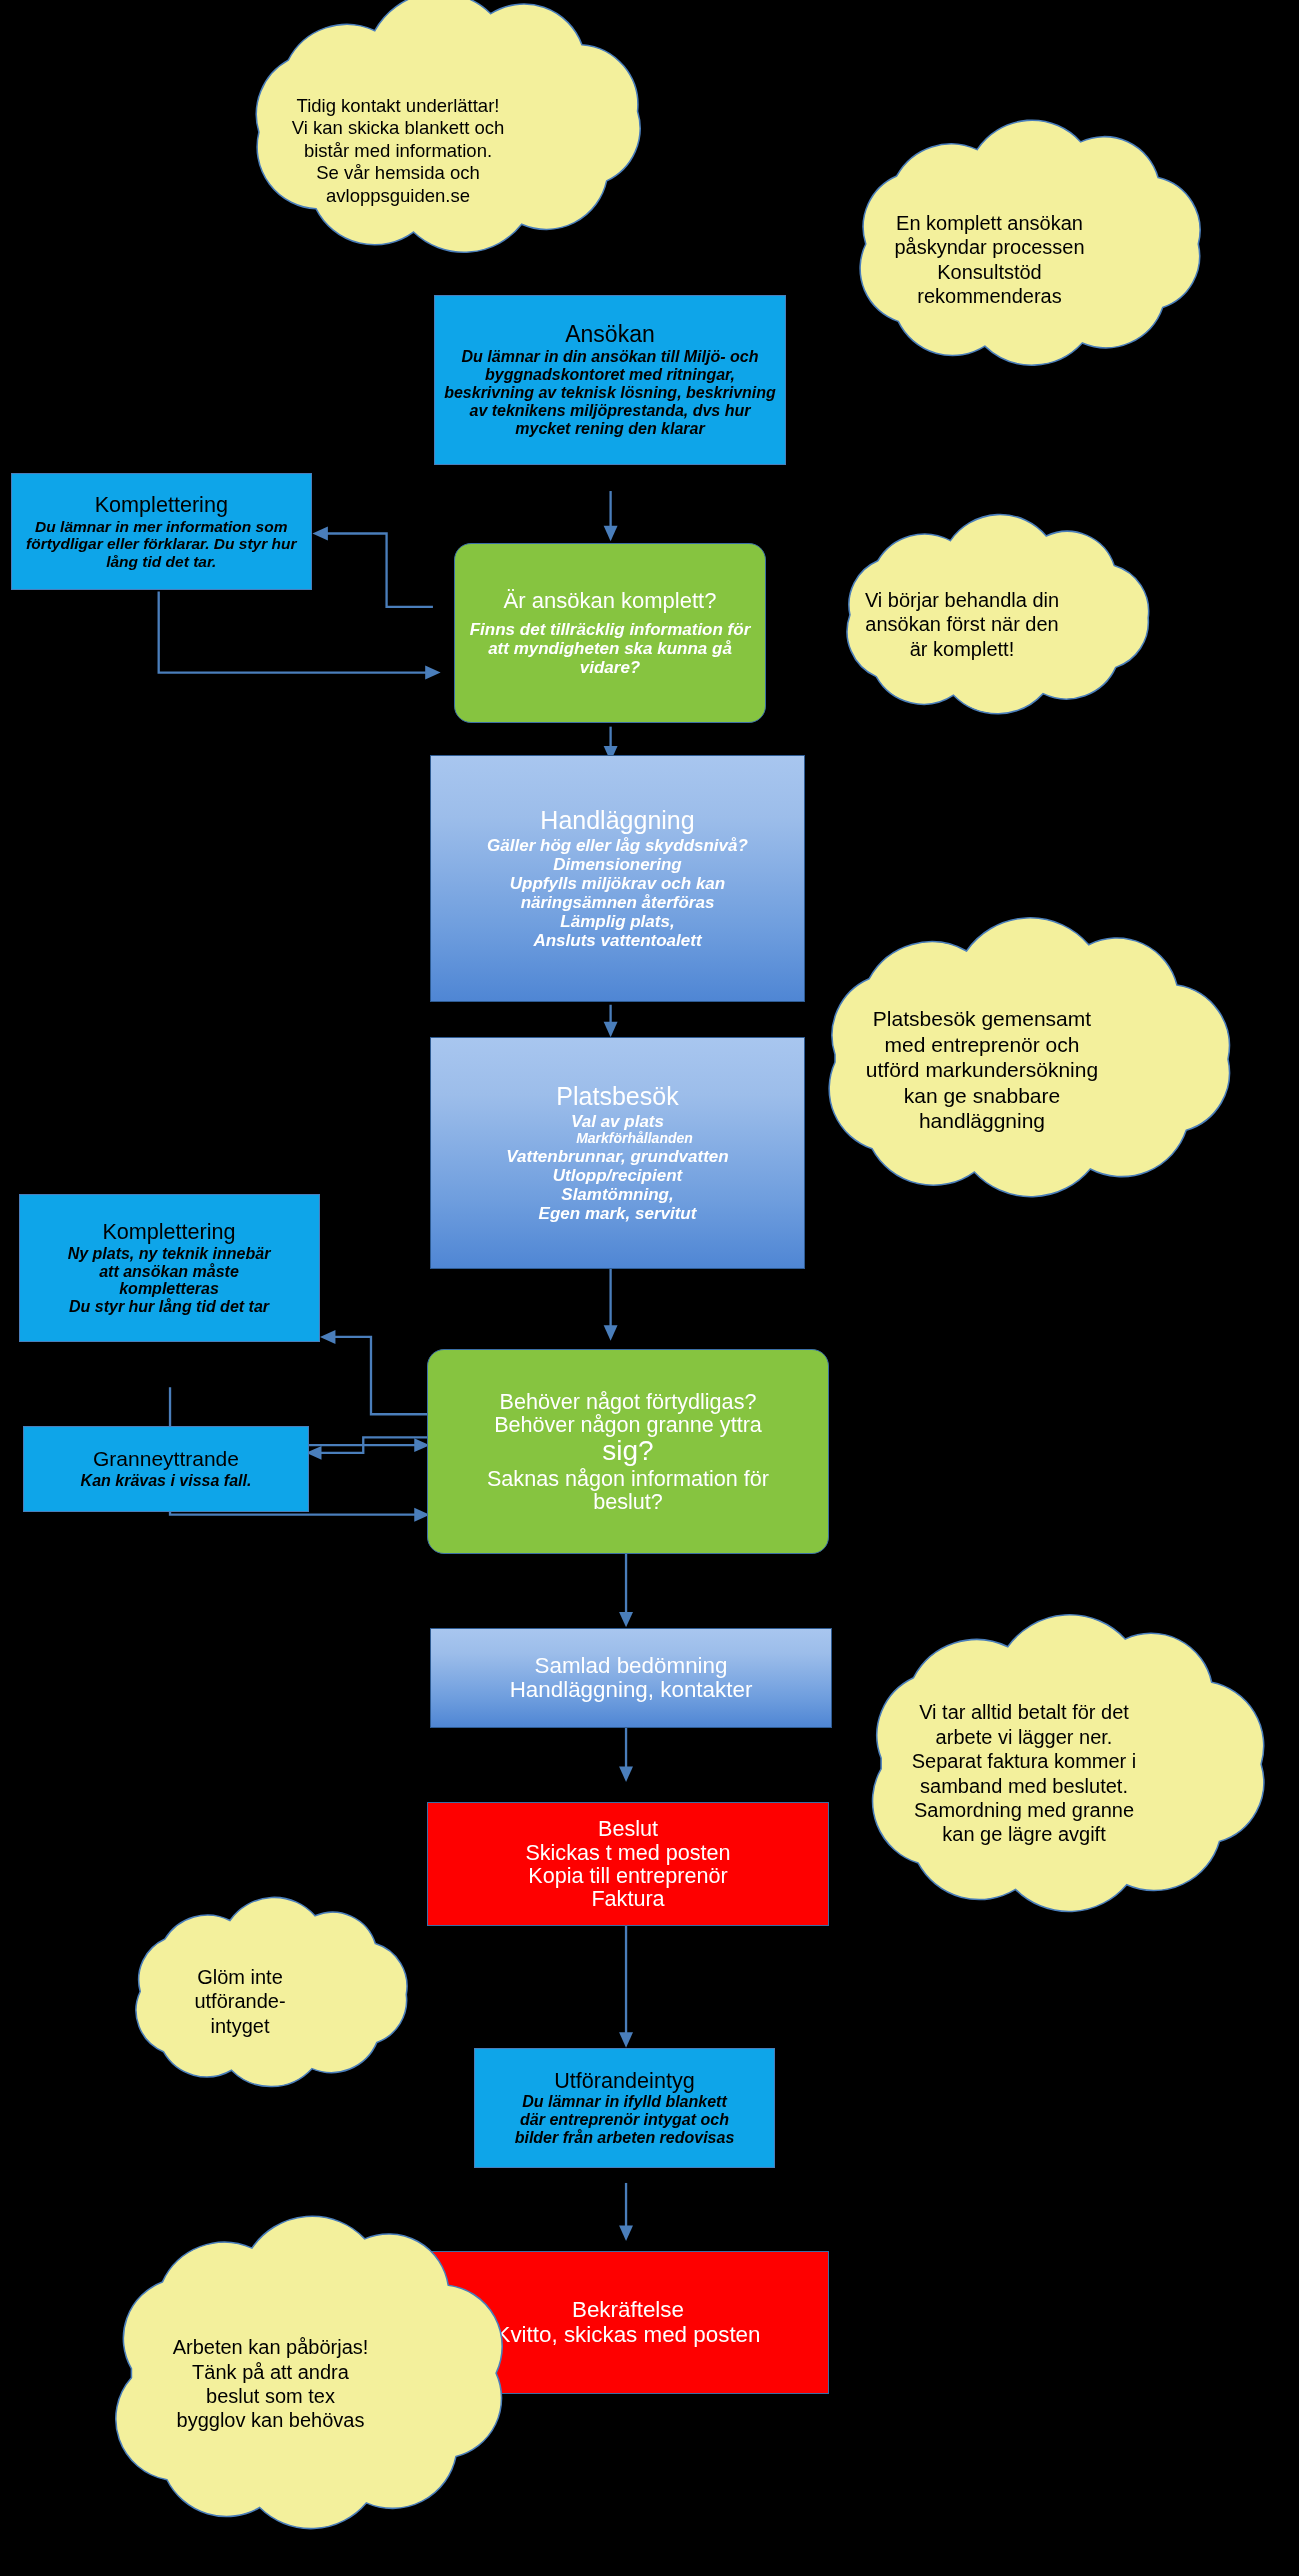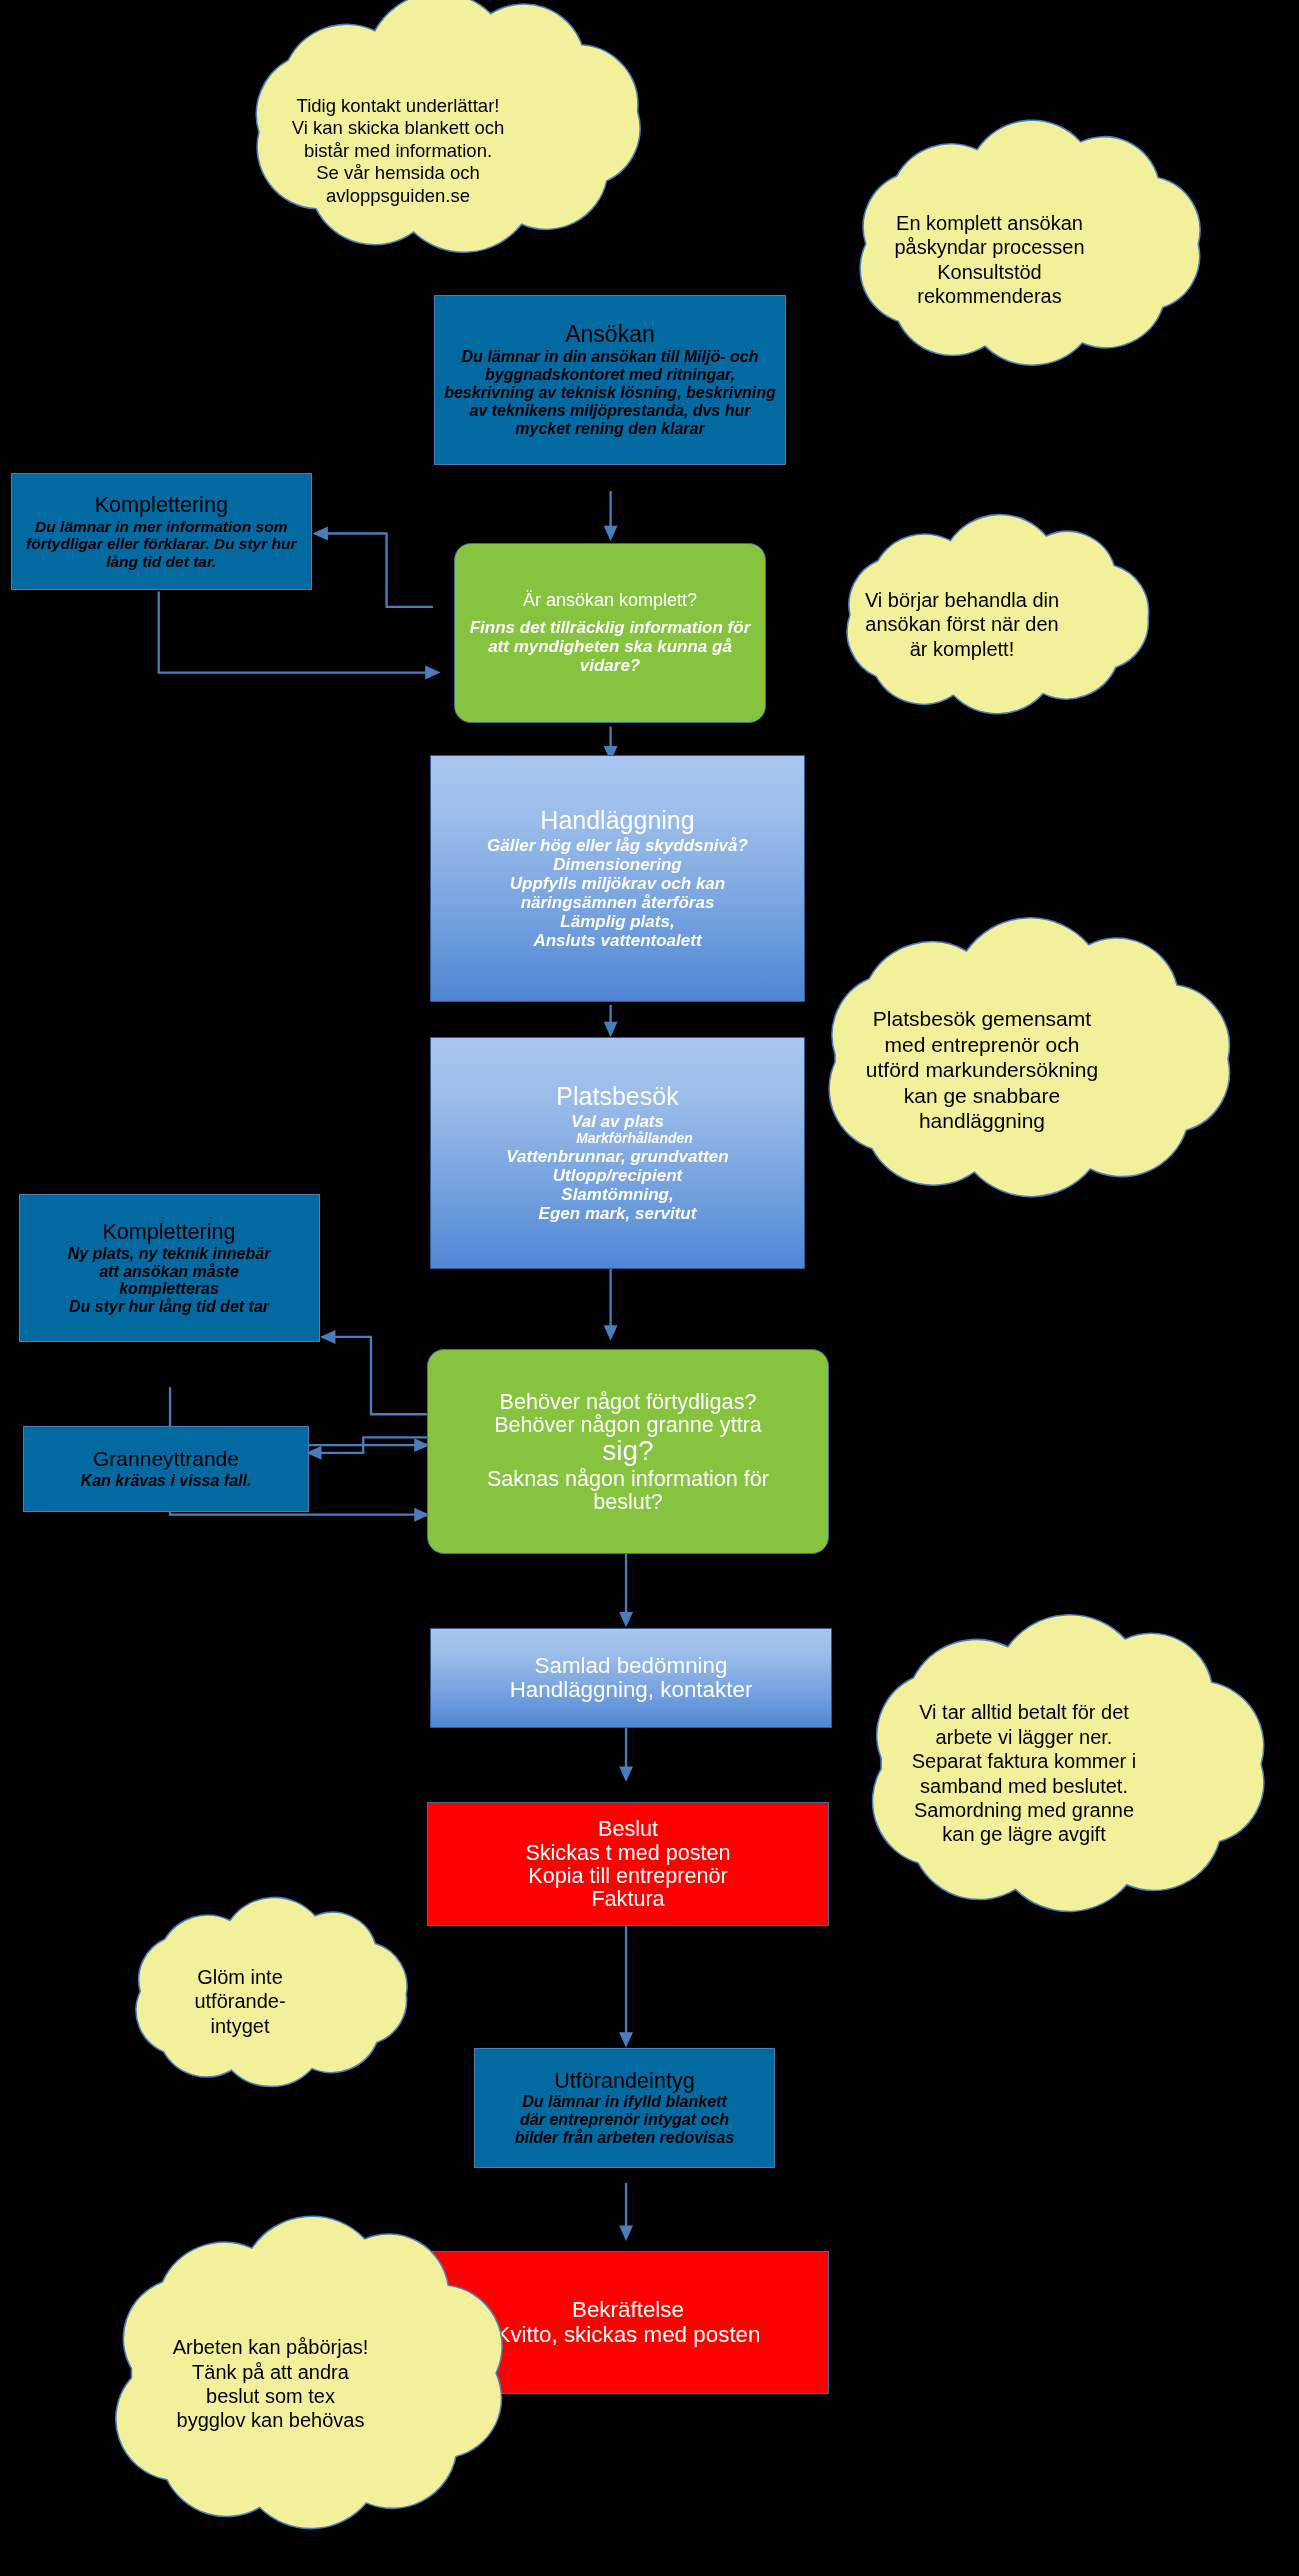--- a/index.html
+++ b/index.html
@@ -33,21 +33,21 @@
     line-height: 1.08;
   }
   .node .sub {
     font-style: italic;
     font-weight: bold;
     line-height: 1.12;
   }
 
   
   .yellow {
-    background: #0369a1;
+    background: #0ea5e9;
     color: #000000;
   }
   .green {
     background: #86c440;
     color: #ffffff;
     border-radius: 17px;
     border-color: #3b6ea5;
   }
   .blue {
     background: linear-gradient(to bottom, #a8c6ef 0%, #9cbdea 25%, #6f9ede 70%, #4f86d4 100%);
@@ -169,21 +169,21 @@
     <div class="title" style="font-size:23px; margin-bottom:1.5px;">Ansökan</div>
     <div class="sub" style="font-size:16px;">Du lämnar in din ansökan till Miljö- och byggnadskontoret med ritningar, beskrivning av teknisk lösning, beskrivning av teknikens miljöprestanda, dvs hur mycket rening den klarar</div>
   </div>
 
   <div class="node yellow" style="left:10.8px; top:473px; width:301px; height:117px; padding:3.1px 4.6px;">
     <div class="title" style="font-size:21.6px; margin-bottom:1.5px;">Komplettering</div>
     <div class="sub" style="font-size:15.5px;">Du lämnar in mer information som förtydligar eller förklarar. Du styr hur lång tid det tar.</div>
   </div>
 
   <div class="node green" style="left:454px; top:543px; width:312px; height:180px; padding:6.2px 10.8px;">
-    <div class="title" style="font-size:18px; margin-bottom:7px;">Är ansökan komplett?</div>
+    <div class="title" style="font-size:22px; margin-bottom:7px;">Är ansökan komplett?</div>
     <div class="sub" style="font-size:17px;">Finns det tillräcklig information för att myndigheten ska kunna gå vidare?</div>
   </div>
 
   <div class="node blue" style="left:430px; top:755px; width:375px; height:247px; padding:6.2px 7.7px;">
     <div class="title" style="font-size:25px; margin-bottom:1.5px;">Handläggning</div>
     <div class="sub" style="font-size:17px;">Gäller hög eller låg skyddsnivå?</div>
     <div class="sub" style="font-size:17px;">Dimensionering</div>
     <div class="sub" style="font-size:17px;">Uppfylls miljökrav  och kan</div>
     <div class="sub" style="font-size:17px;">näringsämnen återföras</div>
     <div class="sub" style="font-size:17px;">Lämplig plats,</div>

